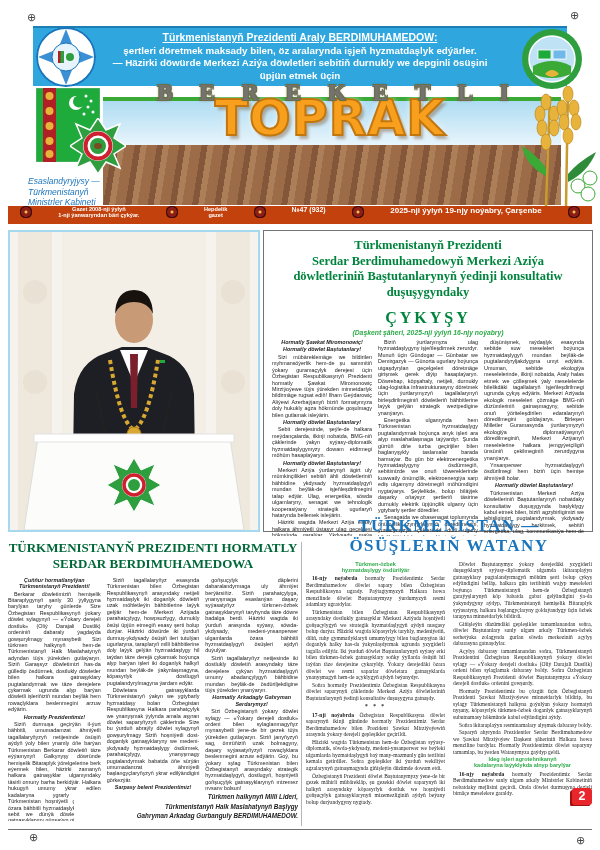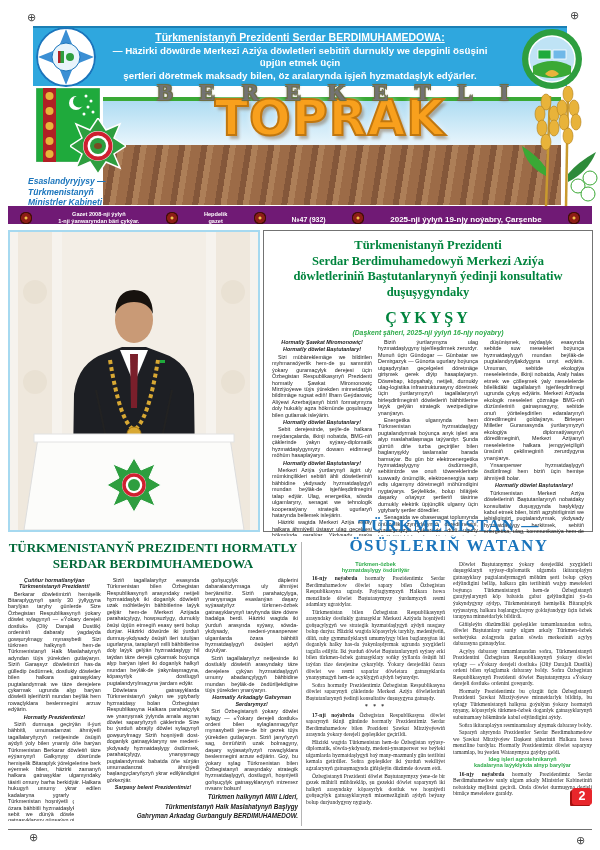--- a/index.html
+++ b/index.html
@@ -29,26 +29,26 @@
        linear-gradient(180deg,#aedcf2 0%,#e8f5fc 100%) top/100% 44px no-repeat,
        repeating-linear-gradient(99deg,#9c6b47 0 10px,#84573a 10px 16px,#ad7f58 16px 22px) bottom/100% 64px no-repeat;
      z-index:1;}
   #toprak{left:135px;top:94px;width:390px;text-align:center;z-index:3;
      font-family:"DejaVu Sans",sans-serif;font-weight:900;font-size:49px;line-height:1;
      color:#f8a01d;letter-spacing:1px;-webkit-text-stroke:2px #c1770e;
      text-shadow:3px 4px 3px rgba(90,45,0,.35),0 0 7px rgba(255,255,255,.85);}
   #wheat{left:516px;top:86px;width:84px;height:120px;z-index:5;}
   #flag{left:36px;top:88px;width:64px;height:74px;z-index:2;}
   #octa{left:70px;top:118px;width:56px;height:56px;z-index:3;}
-  #founder{left:28px;top:176px;width:130px;color:#1b75bc;font-weight:bold;font-style:italic;
+  #founder{left:28px;top:176px;width:130px;color:#1b75bc;font-weight:normal;font-style:italic;
      font-size:8.5px;line-height:1.25;z-index:4;}
 
   
-  #infobar{left:8px;top:206px;width:584px;height:18px;background:#701a75;
-     display:flex;align-items:flex-end;justify-content:space-between;padding:0 12px;box-sizing:border-box;}
+  #infobar{left:8px;top:206px;width:584px;height:18px;background:#c2410c;
+     display:flex;align-items:flex-start;justify-content:space-between;padding:0 12px;box-sizing:border-box;}
   #infobar .it{color:#fff;font-weight:bold;font-size:5.6px;line-height:1.15;text-align:center;}
   #infobar .it.date{font-size:8px;}
   .gul{width:12px;height:12px;border-radius:45%;flex:0 0 auto;
      background:radial-gradient(circle,#f0c24a 0 18%,#8d1d16 19% 58%,#5f130e 59% 100%);
      box-shadow:inset 0 0 0 1px #3f0d09;}
 
   
   #photo-box{left:8px;top:230px;width:252px;height:302px;border:2px solid #a6d9f0;box-sizing:border-box;background:#f7f4ef;}
   #speech{left:263px;top:230px;width:330px;height:302px;border:1px solid #737373;box-sizing:border-box;
      padding:7px 8px 5px;background:#fff;}
@@ -95,23 +95,23 @@
 <body>
 
 <div id="page">
 
   <span class="crop" style="left:27px;top:12px">⊕</span>
   <span class="crop" style="left:570px;top:10px">⊕</span>
   <span class="crop" style="left:29px;top:832px">⊕</span>
   <span class="crop" style="left:576px;top:835px">⊕</span>
 
   <div id="banner" class="abs">
-    <div class="q-title">Türkmenistanyň Prezidenti Serdar BERDIMUHAMEDOWA:</div>
+    <div class="q-title">Türkmenistanyň Prezidenti Araly BERDIMUHAMEDOW:</div>
+    <div class="q-line">şertleri döretmek maksady bilen, öz aralarynda işjeň hyzmatdaşlyk edýärler.</div>
     <div class="q-line">— Häzirki döwürde Merkezi Aziýa döwletleri sebitiň durnukly we depginli ösüşini üpjün etmek üçin</div>
-    <div class="q-line">şertleri döretmek maksady bilen, öz aralarynda işjeň hyzmatdaşlyk edýärler.</div>
   </div>
   <svg id="emb-left" class="emb" viewBox="0 0 60 60">
     <circle cx="30" cy="30" r="29" fill="#ffffff" stroke="#1b75bc" stroke-width="2"></circle>
     <polygon points="30,2 38,22 58,30 38,38 30,58 22,38 2,30 22,22" fill="#3b8fd4"></polygon>
     <circle cx="30" cy="30" r="14" fill="#e8f4fb" stroke="#1b75bc"></circle>
     <rect x="22" y="24" width="6" height="12" fill="#2e9e3f"></rect>
     <rect x="22" y="24" width="2.5" height="12" fill="#b01f24"></rect>
     <circle cx="34" cy="30" r="4" fill="#2e9e3f"></circle>
   </svg>
   <svg id="emb-right" class="emb" viewBox="0 0 62 62">

